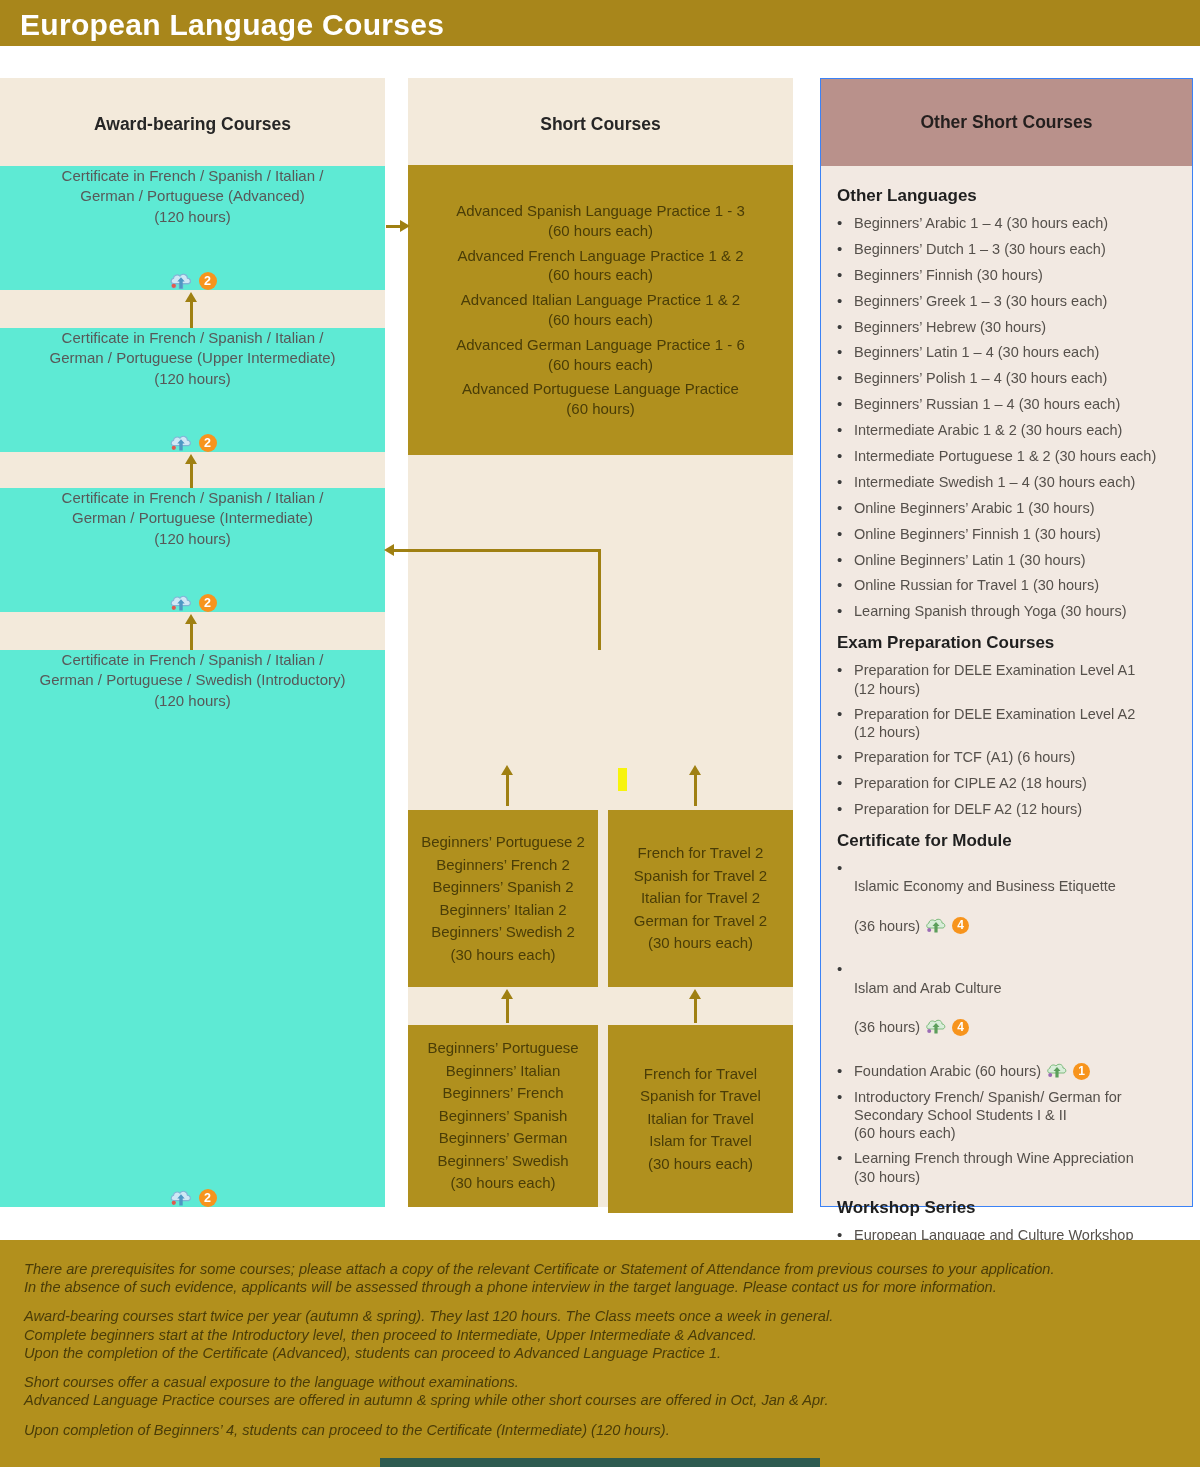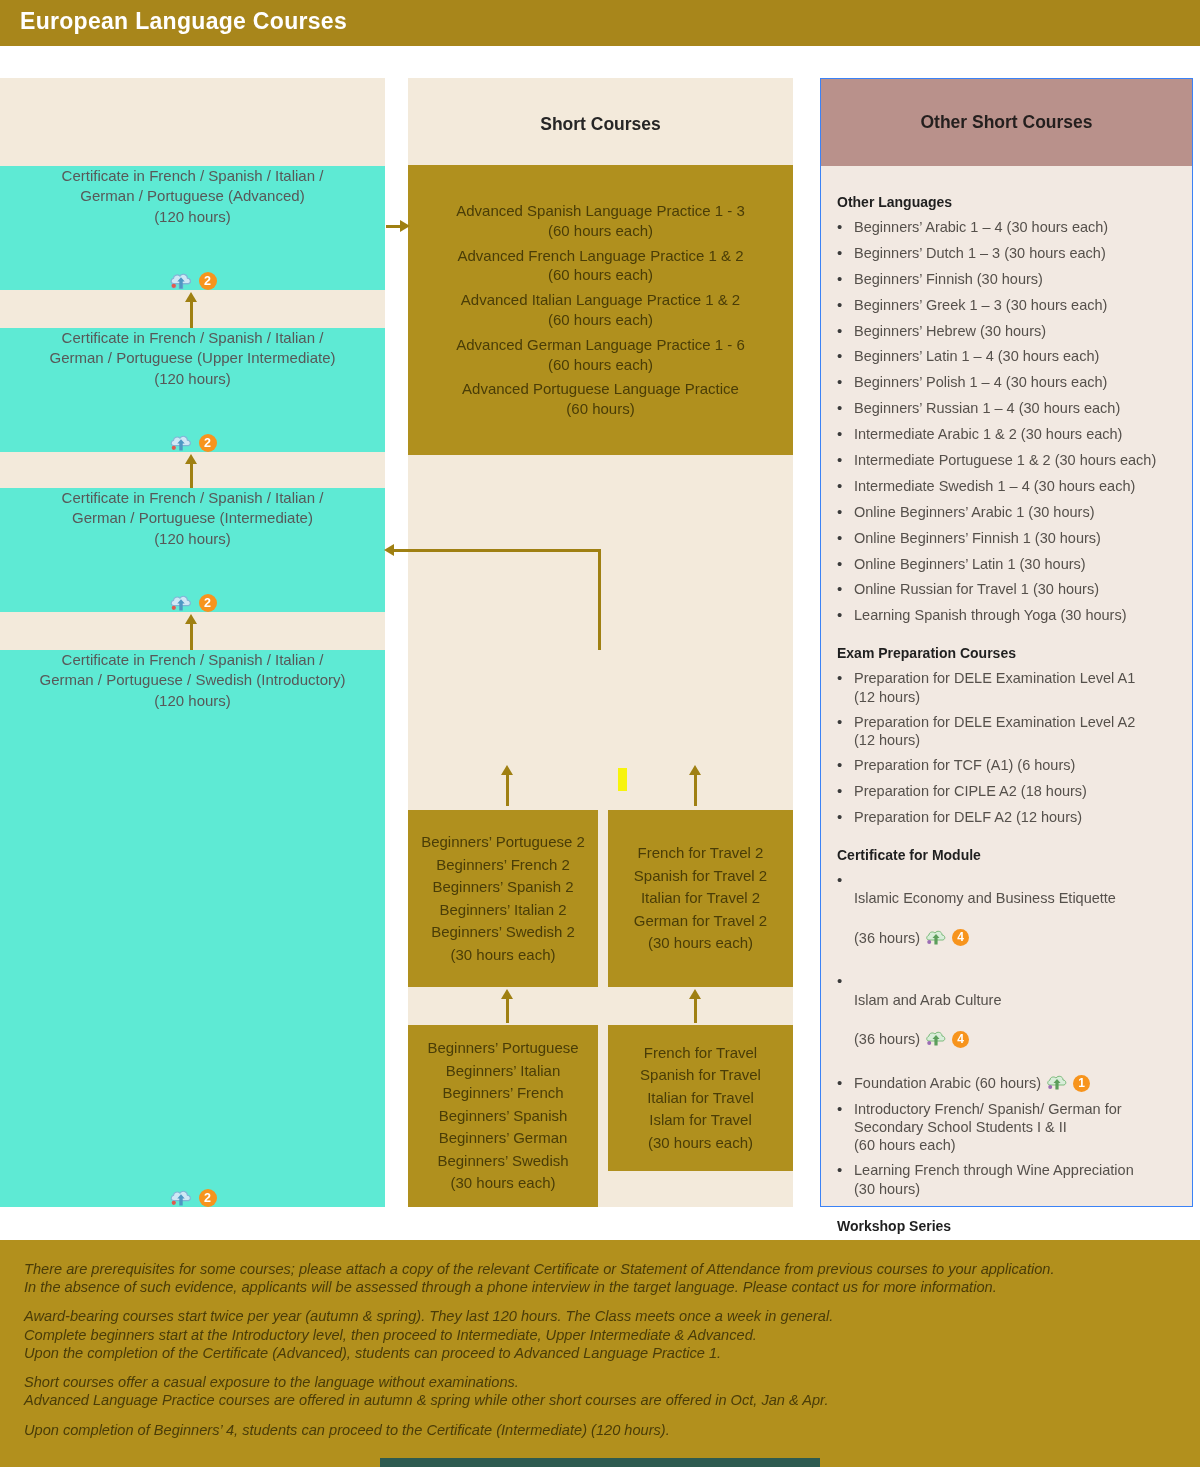--- a/index.html
+++ b/index.html
@@ -1,21 +1,21 @@
 <!DOCTYPE html>
 <html><head>
 <meta charset="utf-8">
 <style>
   html,body{margin:0;padding:0;background:#fff;}
   .canvas{position:relative;width:1200px;height:1467px;background:#ffffff;
           font-family:"Liberation Sans", sans-serif;overflow:hidden;}
 
   
   .topbar{position:absolute;left:0;top:0;width:1200px;height:46px;background:#A8861B;}
-  .title{display:block;padding:8px 0 0 20px;color:#ffffff;font-size:23px;font-weight:bold;letter-spacing:.3px;}
+  .title{display:block;padding:8px 0 0 20px;color:#ffffff;font-size:30px;font-weight:bold;letter-spacing:.3px;}
 
   
   .col{position:absolute;top:78px;height:1129px;box-sizing:border-box;}
   .col-award{left:0;width:385px;background:#F3EADB;}
   .col-short{left:408px;width:385px;background:#F3EADB;}
   .col-other{left:820px;width:373px;background:#F2E9E2;border:1px solid #3b82f6;}
   .col-h{position:absolute;top:36px;width:100%;text-align:center;font-size:17.5px;font-weight:bold;color:#262626;}
 
   
   .abox{position:absolute;left:0;width:100%;background:#5eead4;display:flex;flex-direction:column;
@@ -26,31 +26,31 @@
   .icorow{display:flex;align-items:center;gap:6px;margin-top:6px;}
 
   
   .gbox{position:absolute;background:#B0901E;display:flex;flex-direction:column;
         align-items:center;justify-content:center;text-align:center;color:#4A3D07;}
   .gbox-a{left:0;top:87px;width:385px;height:290px;}
   .gbox-b{left:0;top:572px;width:385px;height:113px;}
   .gbox-c{left:0;top:732px;width:190px;height:177px;}
   .gbox-d{left:200px;top:732px;width:185px;height:177px;}
   .gbox-e{left:0;top:947px;width:190px;height:182px;}
-  .gbox-f{left:200px;top:947px;width:185px;height:146px;}
+  .gbox-f{left:200px;top:947px;width:185px;height:188px;}
   .glist{list-style:none;margin:0;padding:0;}
   .gitem{font-size:15px;line-height:1.32;margin:5px 0;white-space:pre-line;}
   .gbox-b .gitem{margin:4px 0;}
   .gbox-c .gitem,.gbox-d .gitem,.gbox-e .gitem,.gbox-f .gitem{margin:0;line-height:1.5;}
 
   
   .other-head{height:87px;margin:-0px;background:#B9918B;display:flex;align-items:center;justify-content:center;}
   .other-title{font-size:17.5px;font-weight:bold;color:#241f1e;}
   .other-body{padding:8px 10px 0 16px;}
-  .oheading{font-size:14px;font-weight:bold;color:#1f1f1f;margin:20px 0 8px 0;}
+  .oheading{font-size:17px;font-weight:bold;color:#1f1f1f;margin:12px 0 8px 0;}
   .olist{list-style:none;margin:0;padding:0;}
   .b{display:flex;margin-bottom:7px;}
   .b::before{content:"\2022";width:17px;flex:none;color:#3a3a3a;font-size:15px;line-height:1.26;}
   .btext{color:#55504B;font-size:14.5px;line-height:1.26;white-space:pre-line;}
   .mname{display:block;}
   .mline{display:flex;align-items:center;gap:5px;margin-top:3px;}
   .mrow{display:flex;align-items:center;gap:5px;}
 
   
   .badge{display:inline-flex;width:18px;height:18px;border-radius:50%;background:#F7941D;color:#fff;
@@ -90,20 +90,21 @@
   </defs>
 </svg>
 
 <div class="canvas">
 
   <header class="topbar">
     <span class="title">European Language Courses</span>
   </header>
 
   <section class="col col-award">
+    <div class="col-h">Award-bearing Courses</div>
 
     <div class="abox abox1">
       <div class="atext">Certificate in French / Spanish / Italian /
 German / Portuguese (Advanced)
 (120 hours)</div>
       <div class="icorow">
         <svg class="icon" width="24" height="17" viewBox="0 0 22 16" fill="#CFE8F5" stroke="#7FB5D6" stroke-width="1">
             <use href="#cloudup" style="--a:1"></use>
             <path d="M4 10 C1 10 1 6 4 5 C4 2 8 1 10 3 C12 0 17 1 17 5 C20 5 21 9 18 10 Z"></path>
             <path d="M11 4 L14.5 8 L12.6 8 L12.6 14.5 L9.4 14.5 L9.4 8 L7.5 8 Z" fill="#4E97C4" stroke="none"></path>

